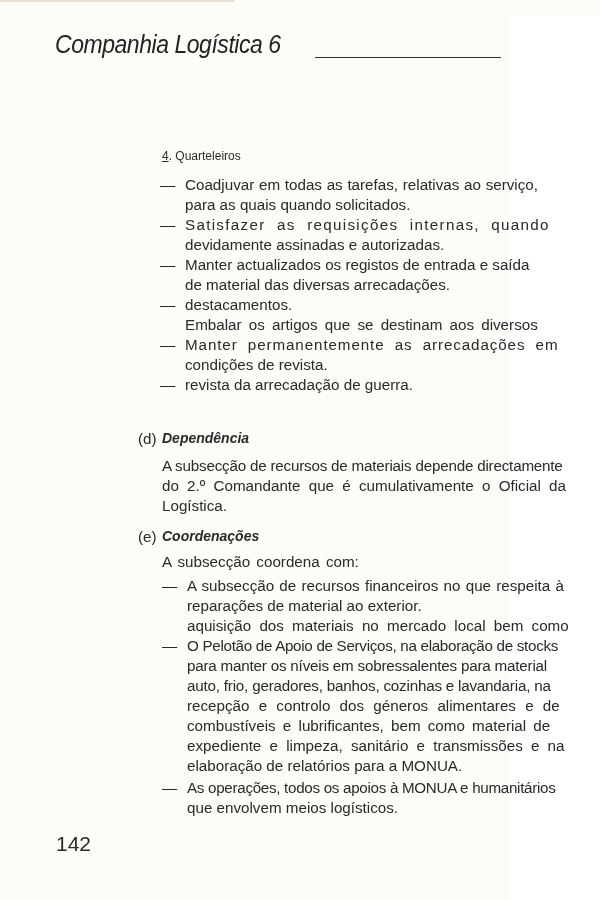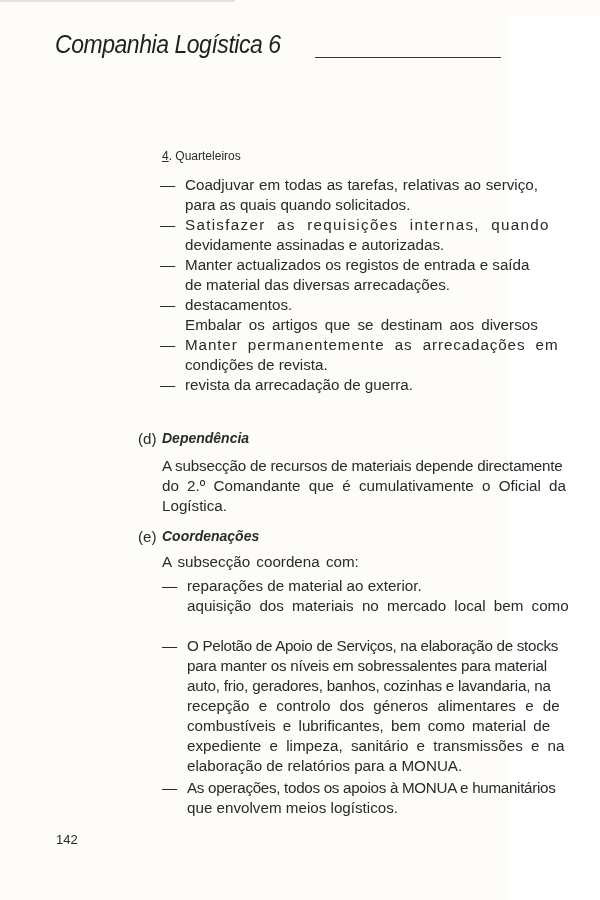--- a/index.html
+++ b/index.html
@@ -32,21 +32,21 @@
     .line { white-space: nowrap; }
     .item-heading { position: absolute; left: 162px; top: 149px; font-size: 12px; }
     .item-heading .num { text-decoration: underline; }
     .dash-item { position: absolute; left: 185px; width: 316px; }
     .dash {
       position: absolute; left: -25px; top: 0; width: 20px; text-align: left;
     }
     .sec-label { position: absolute; left: 138px; font-size: 15.2px; }
     .sec-title { position: absolute; left: 162px; font-size: 14px; font-weight: bold; font-style: italic; }
     .para { position: absolute; left: 162px; width: 340px; }
-    .page-number { position: absolute; left: 56px; top: 832px; font-size: 13px; }
+    .page-number { position: absolute; left: 56px; top: 832px; font-size: 21px; }
   </style>
 </head>
 <body>
 
 <div class="scan-top"></div>
 <div class="scan-right"></div>
 
 <div class="header-title">Companhia Logística 6</div>
 <div class="header-rule"></div>
 
@@ -93,20 +93,21 @@
 </div>
 
 <div class="sec-label" style="top:528px">(e)</div>
 <div class="sec-title" style="top:528px">Coordenações</div>
 <div class="block para" style="top:552px">
   <div class="line" style="word-spacing:2px">A subsecção coordena com:</div>
 </div>
 
 <div class="block dash-item" style="left:187px;top:576px">
   <span class="dash">—</span>
+  <div class="line" style="word-spacing:1px">A subsecção de recursos financeiros no que respeita à</div>
   <div class="line">reparações de material ao exterior.</div>
   <div class="line" style="word-spacing:4px">aquisição dos materiais no mercado local bem como</div>
 </div>
 <div class="block dash-item" style="left:187px;top:636px">
   <span class="dash">—</span>
   <div class="line" style="letter-spacing:-0.3px">O Pelotão de Apoio de Serviços, na elaboração de stocks</div>
   <div class="line" style="letter-spacing:-0.2px">para manter os níveis em sobressalentes para material</div>
   <div class="line" style="letter-spacing:-0.2px">auto, frio, geradores, banhos, cozinhas e lavandaria, na</div>
   <div class="line" style="word-spacing:5px">recepção e controlo dos géneros alimentares e de</div>
   <div class="line" style="word-spacing:3px">combustíveis e lubrificantes, bem como material de</div>

